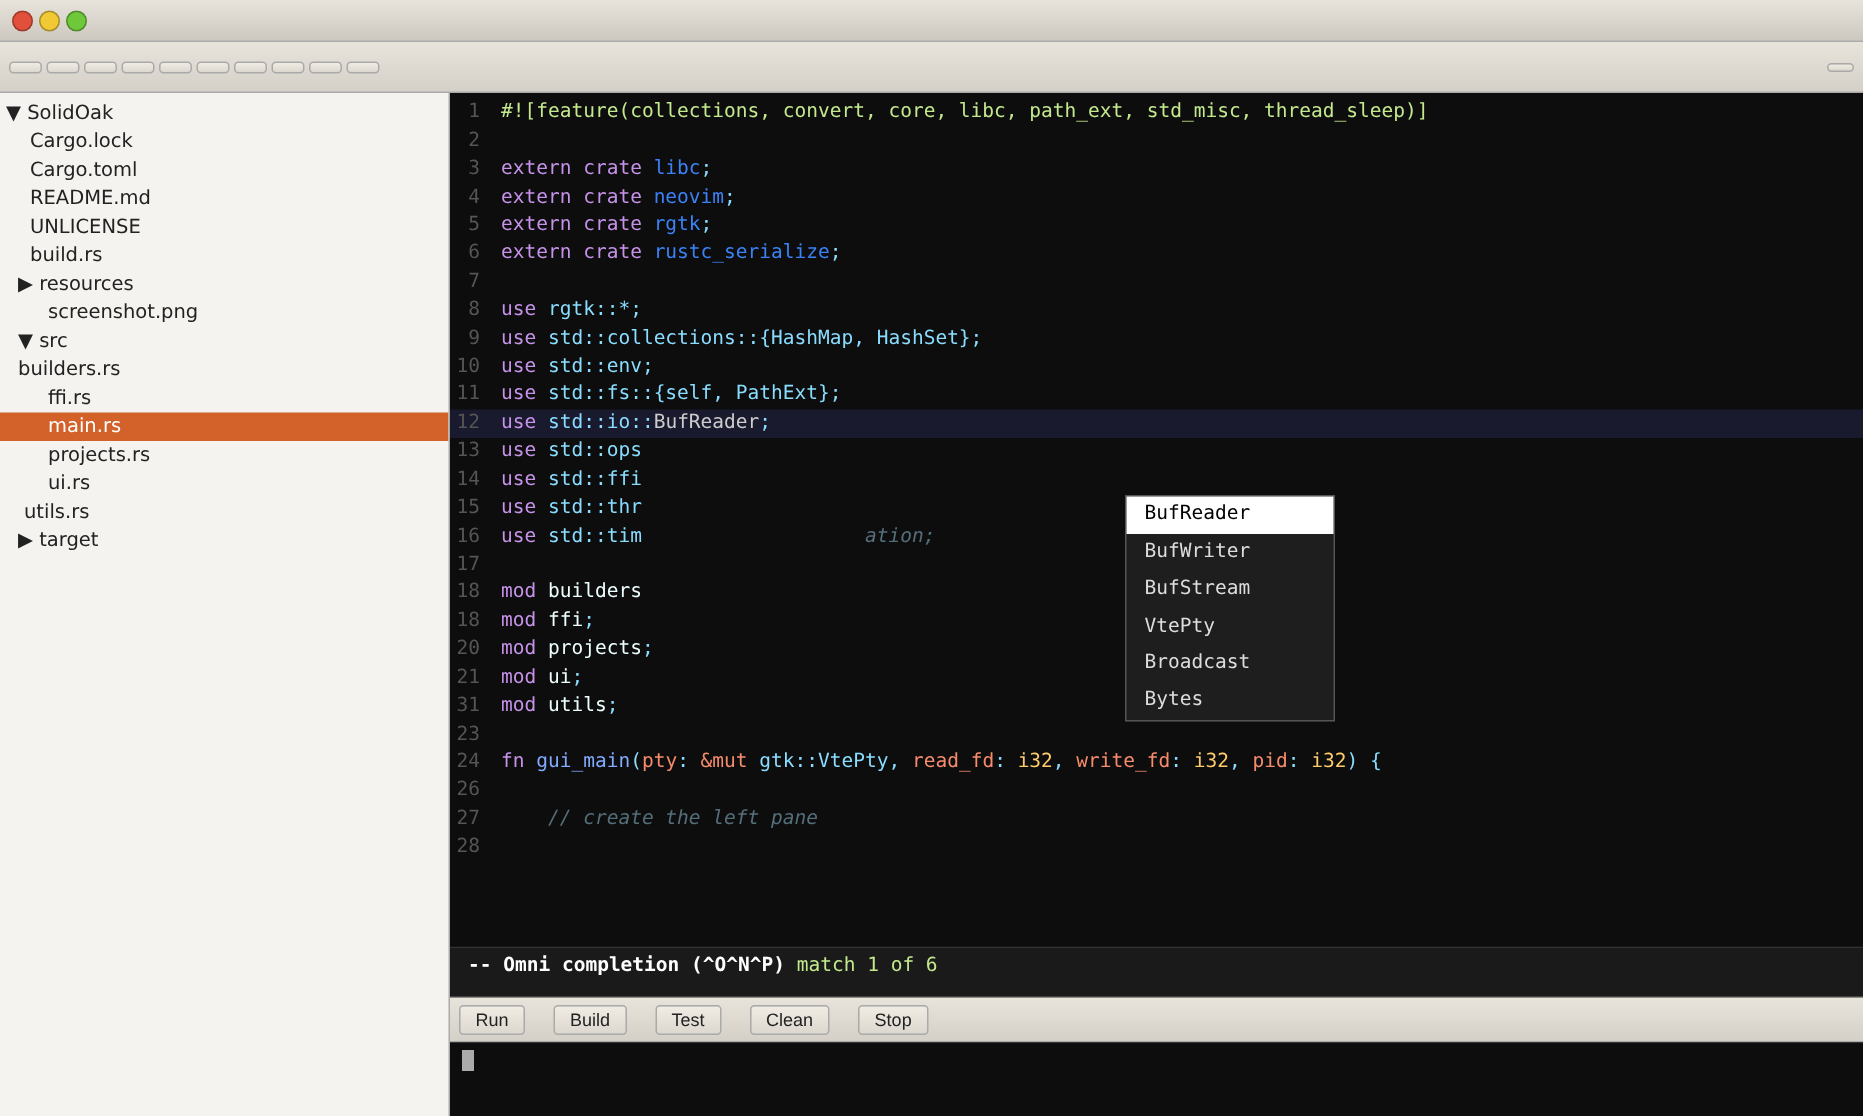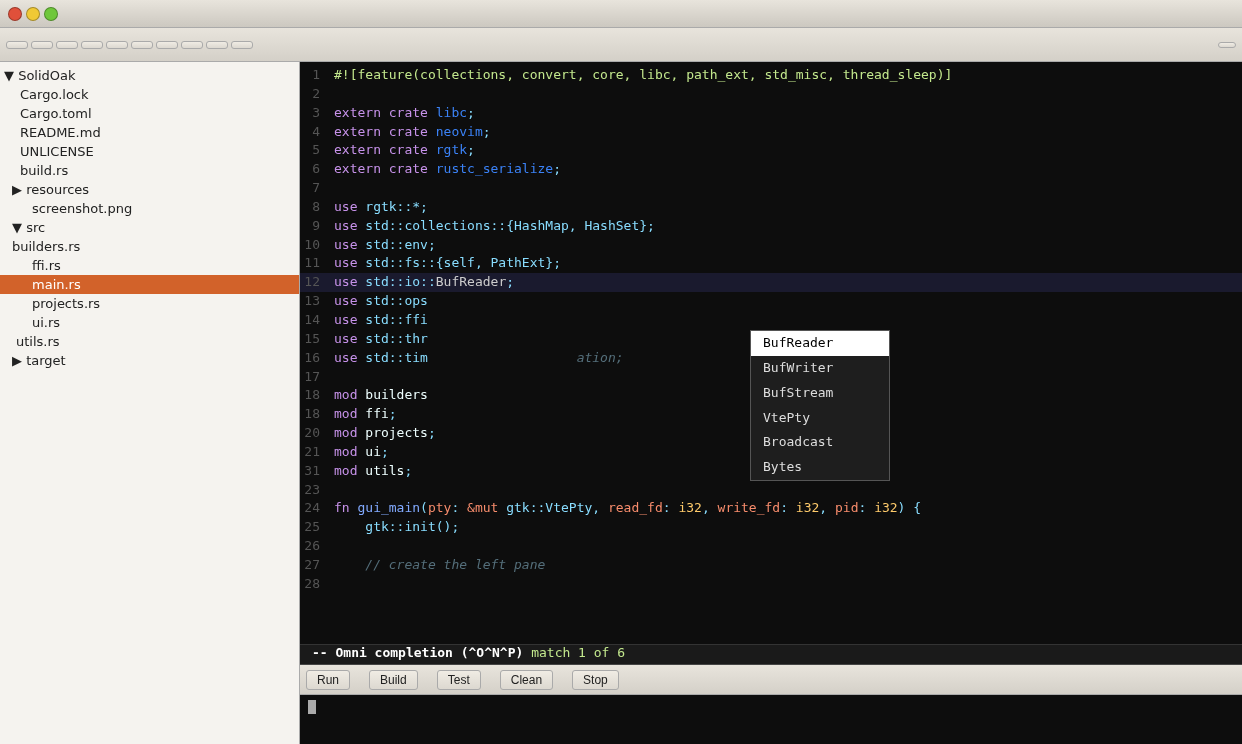--- a/index.html
+++ b/index.html
@@ -107,21 +107,21 @@
     .ac-item.selected { background: #fff; color: #000; }
 
     
     #statusbar {
       background: #1a1a1a;
       color: #ccc;
       font-family: 'DejaVu Sans Mono', monospace;
       font-size: 13px;
       padding: 4px 12px;
       border-top: 1px solid #333;
-      height: 20px; display: flex; align-items: flex-end;
+      height: 33px; display: flex; align-items: flex-start;
     }
     .status-highlight { color: #ffffff; font-weight: bold; }
     .status-match { color: #c3e88d; }
 
     
     #bottom-panel {
       height: 80px; background: #1a1a1a;
       border-top: 1px solid #444;
       display: flex; flex-direction: column;
     }
@@ -287,24 +287,20 @@
             </div>
             <div class="line">
               <span class="ln">23</span>
               <span class="code-content"> </span>
             </div>
             <div class="line">
               <span class="ln">24</span>
               <span class="code-content"><span class="kw">fn</span> <span class="func">gui_main</span><span class="punc">(</span><span class="param">pty</span><span class="punc">:</span> <span class="kw2">&amp;mut</span> <span class="path">gtk::VtePty</span><span class="punc">,</span> <span class="param">read_fd</span><span class="punc">:</span> <span class="type">i32</span><span class="punc">,</span> <span class="param">write_fd</span><span class="punc">:</span> <span class="type">i32</span><span class="punc">,</span> <span class="param">pid</span><span class="punc">:</span> <span class="type">i32</span><span class="punc">) {</span></span>
             </div>
             <div class="line">
-              <span class="ln">25</span>
-              <span class="code-content">    <span class="path">gtk::init</span><span class="punc">();</span></span>
-            </div>
-            <div class="line">
               <span class="ln">26</span>
               <span class="code-content"> </span>
             </div>
             <div class="line">
               <span class="ln">27</span>
               <span class="code-content">    <span class="comment">// create the left pane</span></span>
             </div>
             <div class="line">
               <span class="ln">28</span>
               <span class="code-content"> </span>

